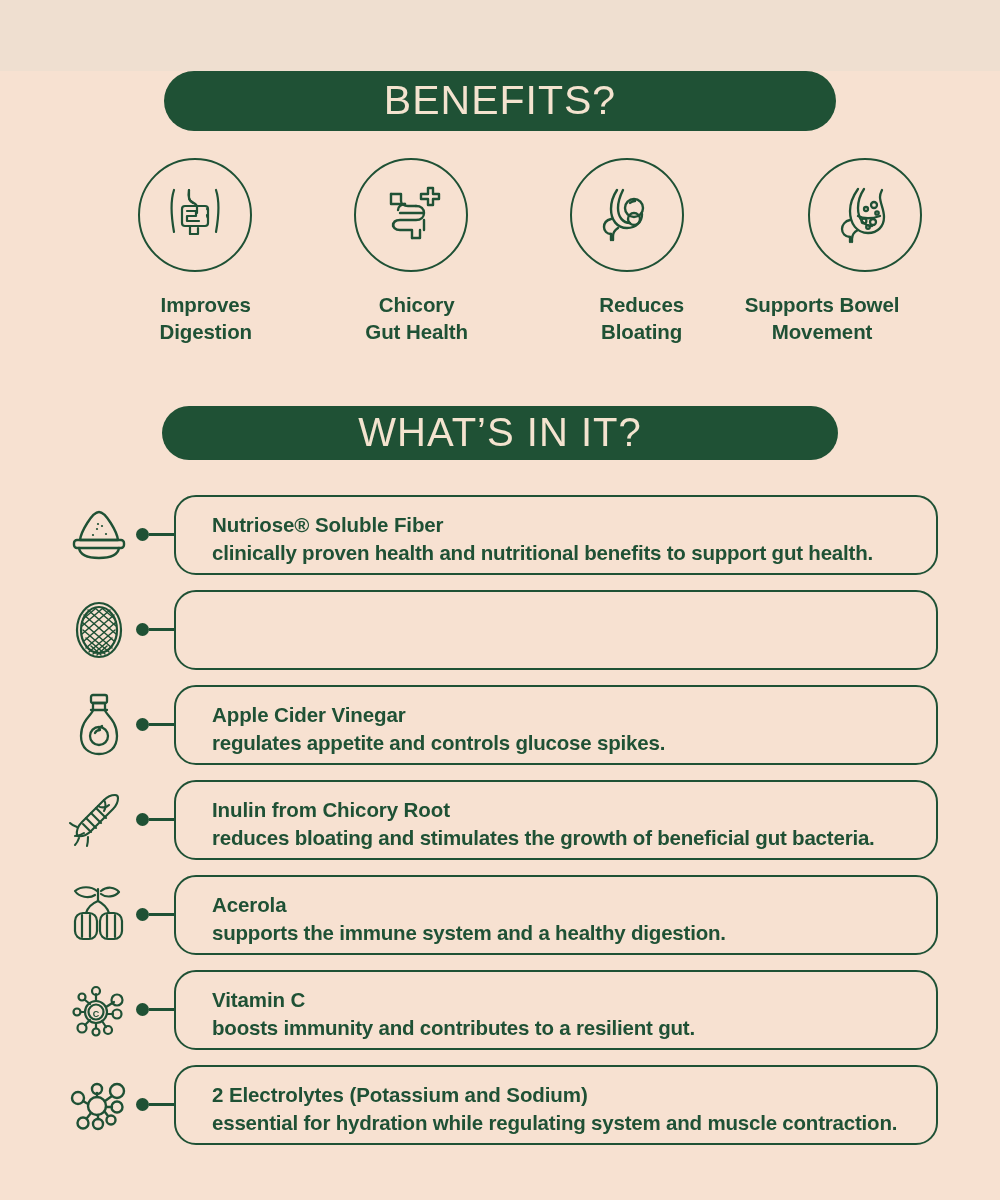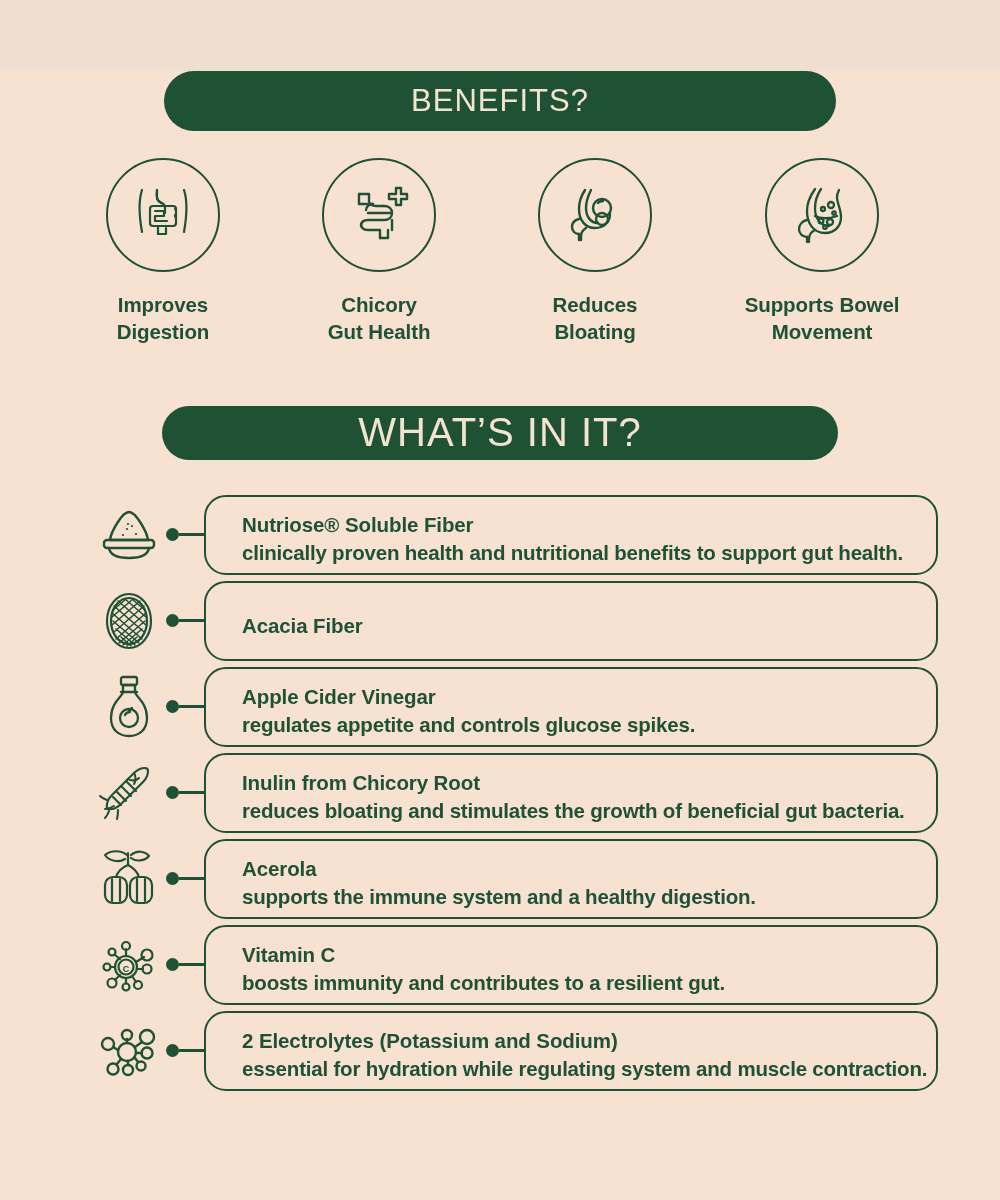--- a/index.html
+++ b/index.html
@@ -21,42 +21,42 @@
     background:#1f5135;
     border-radius:999px;
     display:flex;align-items:center;justify-content:center;
     color:#f4e3cf;
     letter-spacing:1px;
     font-weight:400;
   }
   #banner-benefits{
     width:672px;height:60px;
     margin-top:71px;
-    font-size:31px;
+    font-size:41px;
   }
   #banner-whats{
     width:676px;height:54px;
     margin-top:0;
     font-size:40px;
   }
   .banner span{line-height:1;display:block;transform:translateY(-1px);}
 
   
   #benefits-row{
     display:flex;
     justify-content:space-between;
     align-items:flex-start;
     padding:0 78px 0 74px;
     margin-top:27px;
     box-sizing:border-box;
     width:1000px;
   }
   .benefit{
     width:178px;
-    display:flex;flex-direction:column;align-items:center;
+    display:flex;flex-direction:column;align-items:flex-end;
   }
   .benefit-circle{
     width:114px;height:114px;
     border:2.5px solid #1f5135;
     border-radius:50%;
     display:flex;align-items:center;justify-content:center;
     box-sizing:border-box;
   }
   .benefit-label{
     margin-top:19px;
@@ -70,21 +70,21 @@
   #benefit-4 .benefit-label{width:200px;}
   #benefit-4{width:200px;}
 
   
   #whats-wrap{margin-top:60px;}
 
   
   #ingredients{
     margin-top:32px;
     display:flex;flex-direction:column;
-    margin-left:30px;
+    gap:9px;
   }
   .ing-row{
     display:flex;
     align-items:center;
     height:86px;
     padding-left:62px;
     box-sizing:border-box;
   }
   .ing-icon{
     width:74px;height:74px;
@@ -291,21 +291,20 @@
               <path d="M34 9 L13 27"></path>
               <path d="M26 10 L14 20"></path>
           </g>
         </svg>
       </div>
       <div class="ing-connector">
         <span class="dot"></span>
         <span class="line"></span>
       </div>
       <div class="ing-card">
-        <div class="ing-title">Acacia Fiber</div>
       </div>
     </div>
 
     <div class="ing-row">
       <div class="ing-icon">
         <svg width="56" height="66" viewBox="0 0 56 66" fill="none" stroke="#1f5135" stroke-width="2.3" stroke-linecap="round" stroke-linejoin="round">
           <rect x="20" y="3" width="16" height="8" rx="2"></rect>
           <path d="M22 11h12v7c0 4 12 10 12 26 0 12-8 18-18 18S10 56 10 44c0-16 12-22 12-26z"></path>
           <path d="M20 18h16"></path>
           <circle cx="28" cy="44" r="9"></circle>

